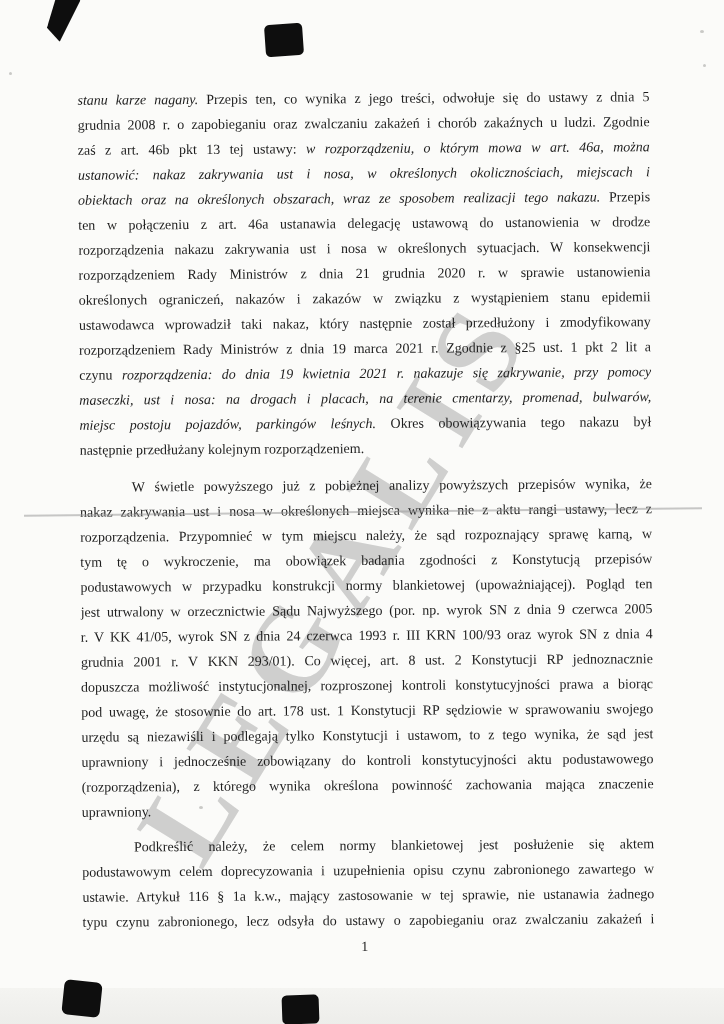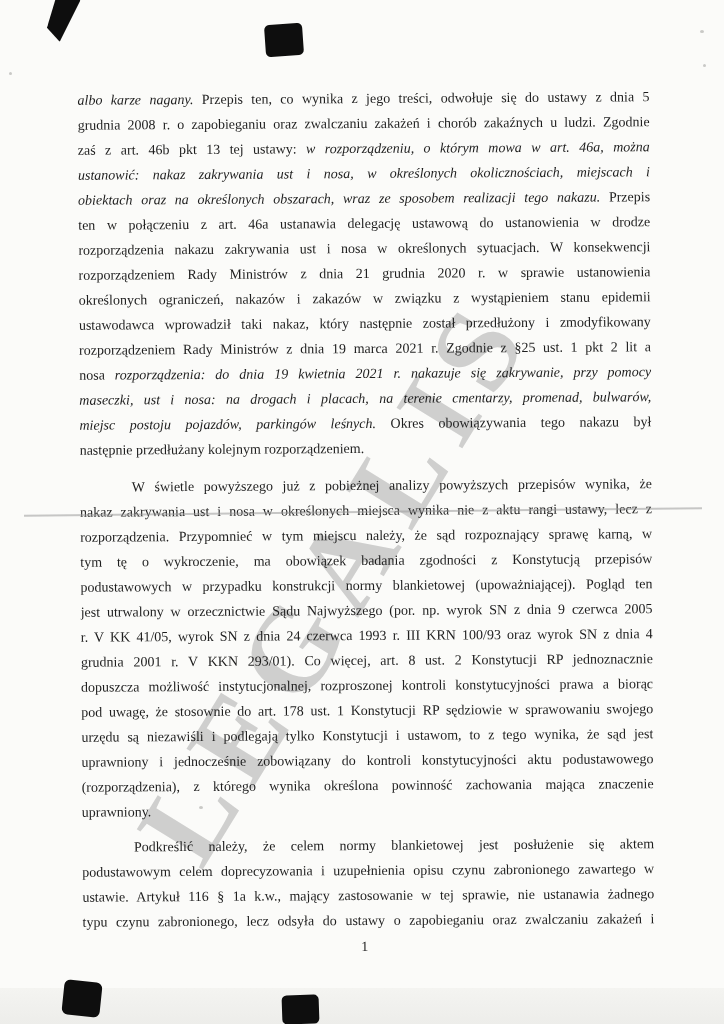--- a/index.html
+++ b/index.html
@@ -74,32 +74,32 @@
   <span class="speck s1"></span>
   <span class="speck s2"></span>
   <span class="speck s3"></span>
   <span class="speck s4"></span>
 
   <div class="tilt">
     <div class="watermark">LEGALIS</div>
     <div class="scanline"></div>
     <div class="textcol">
         <div class="paragraph" data-pi="0">
-          <div class="line"><span class="it">albo karze nagany.</span><span> Przepis ten, co wynika z jego treści, odwołuje się do ustawy z dnia 5</span></div>
+          <div class="line"><span class="it">stanu karze nagany.</span><span> Przepis ten, co wynika z jego treści, odwołuje się do ustawy z dnia 5</span></div>
           <div class="line"><span>grudnia 2008 r. o zapobieganiu oraz zwalczaniu zakażeń i chorób zakaźnych u ludzi. Zgodnie</span></div>
           <div class="line"><span>zaś z art. 46b pkt 13 tej ustawy: </span><span class="it">w rozporządzeniu, o którym mowa w art. 46a, można</span></div>
           <div class="line"><span class="it">ustanowić: nakaz zakrywania ust i nosa, w określonych okolicznościach, miejscach i</span></div>
           <div class="line"><span class="it">obiektach oraz na określonych obszarach, wraz ze sposobem realizacji tego nakazu.</span><span> Przepis</span></div>
           <div class="line"><span>ten w połączeniu z art. 46a ustanawia delegację ustawową do ustanowienia w drodze</span></div>
           <div class="line"><span>rozporządzenia nakazu zakrywania ust i nosa w określonych sytuacjach. W konsekwencji</span></div>
           <div class="line"><span>rozporządzeniem Rady Ministrów z dnia 21 grudnia 2020 r. w sprawie ustanowienia</span></div>
           <div class="line"><span>określonych ograniczeń, nakazów i zakazów w związku z wystąpieniem stanu epidemii</span></div>
           <div class="line"><span>ustawodawca wprowadził taki nakaz, który następnie został przedłużony i zmodyfikowany</span></div>
           <div class="line"><span>rozporządzeniem Rady Ministrów z dnia 19 marca 2021 r. Zgodnie z §25 ust. 1 pkt 2 lit a</span></div>
-          <div class="line"><span>nosa </span><span class="it">rozporządzenia: do dnia 19 kwietnia 2021 r. nakazuje się zakrywanie, przy pomocy</span></div>
+          <div class="line"><span>czynu </span><span class="it">rozporządzenia: do dnia 19 kwietnia 2021 r. nakazuje się zakrywanie, przy pomocy</span></div>
           <div class="line"><span class="it">maseczki, ust i nosa: na drogach i placach, na terenie cmentarzy, promenad, bulwarów,</span></div>
           <div class="line"><span class="it">miejsc postoju pojazdów, parkingów leśnych.</span><span> Okres obowiązywania tego nakazu był</span></div>
           <div class="line short"><span>następnie przedłużany kolejnym rozporządzeniem.</span></div>
         </div>
         <div class="paragraph" data-pi="1">
           <div class="line"><span class="ind"></span><span>W świetle powyższego już z pobieżnej analizy powyższych przepisów wynika, że</span></div>
           <div class="line"><span>nakaz zakrywania ust i nosa w określonych miejsca wynika nie z aktu rangi ustawy, lecz z</span></div>
           <div class="line"><span>rozporządzenia. Przypomnieć w tym miejscu należy, że sąd rozpoznający sprawę karną, w</span></div>
           <div class="line"><span>tym tę o wykroczenie, ma obowiązek badania zgodności z Konstytucją przepisów</span></div>
           <div class="line"><span>podustawowych w przypadku konstrukcji normy blankietowej (upoważniającej). Pogląd ten</span></div>

